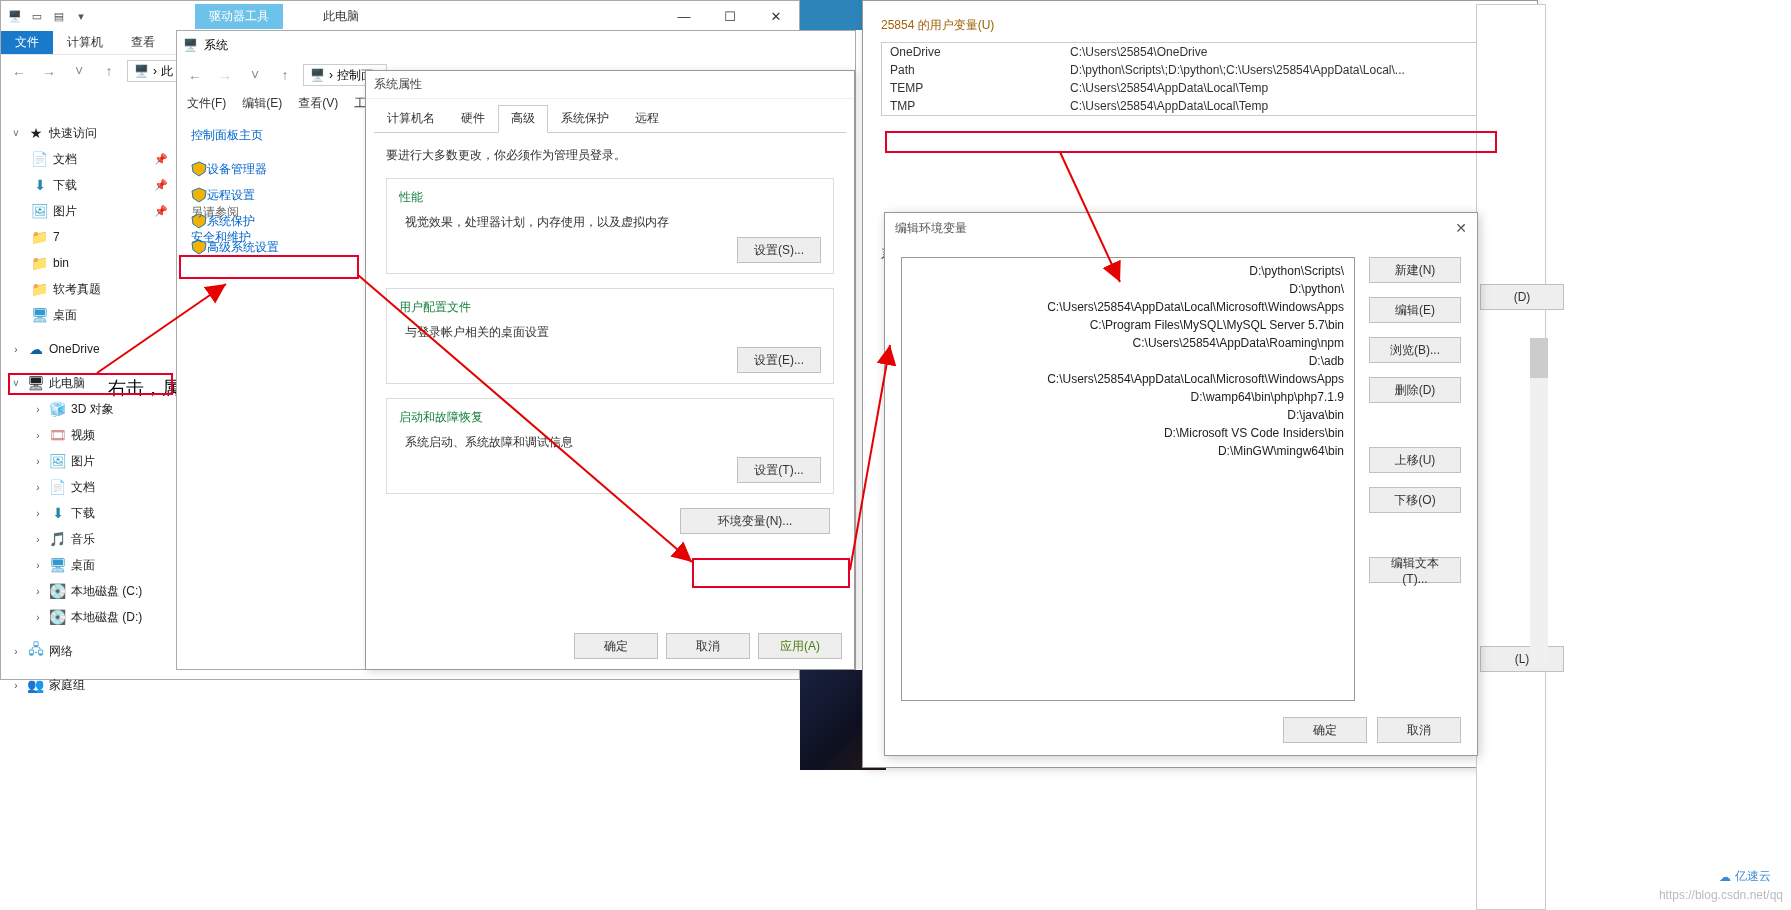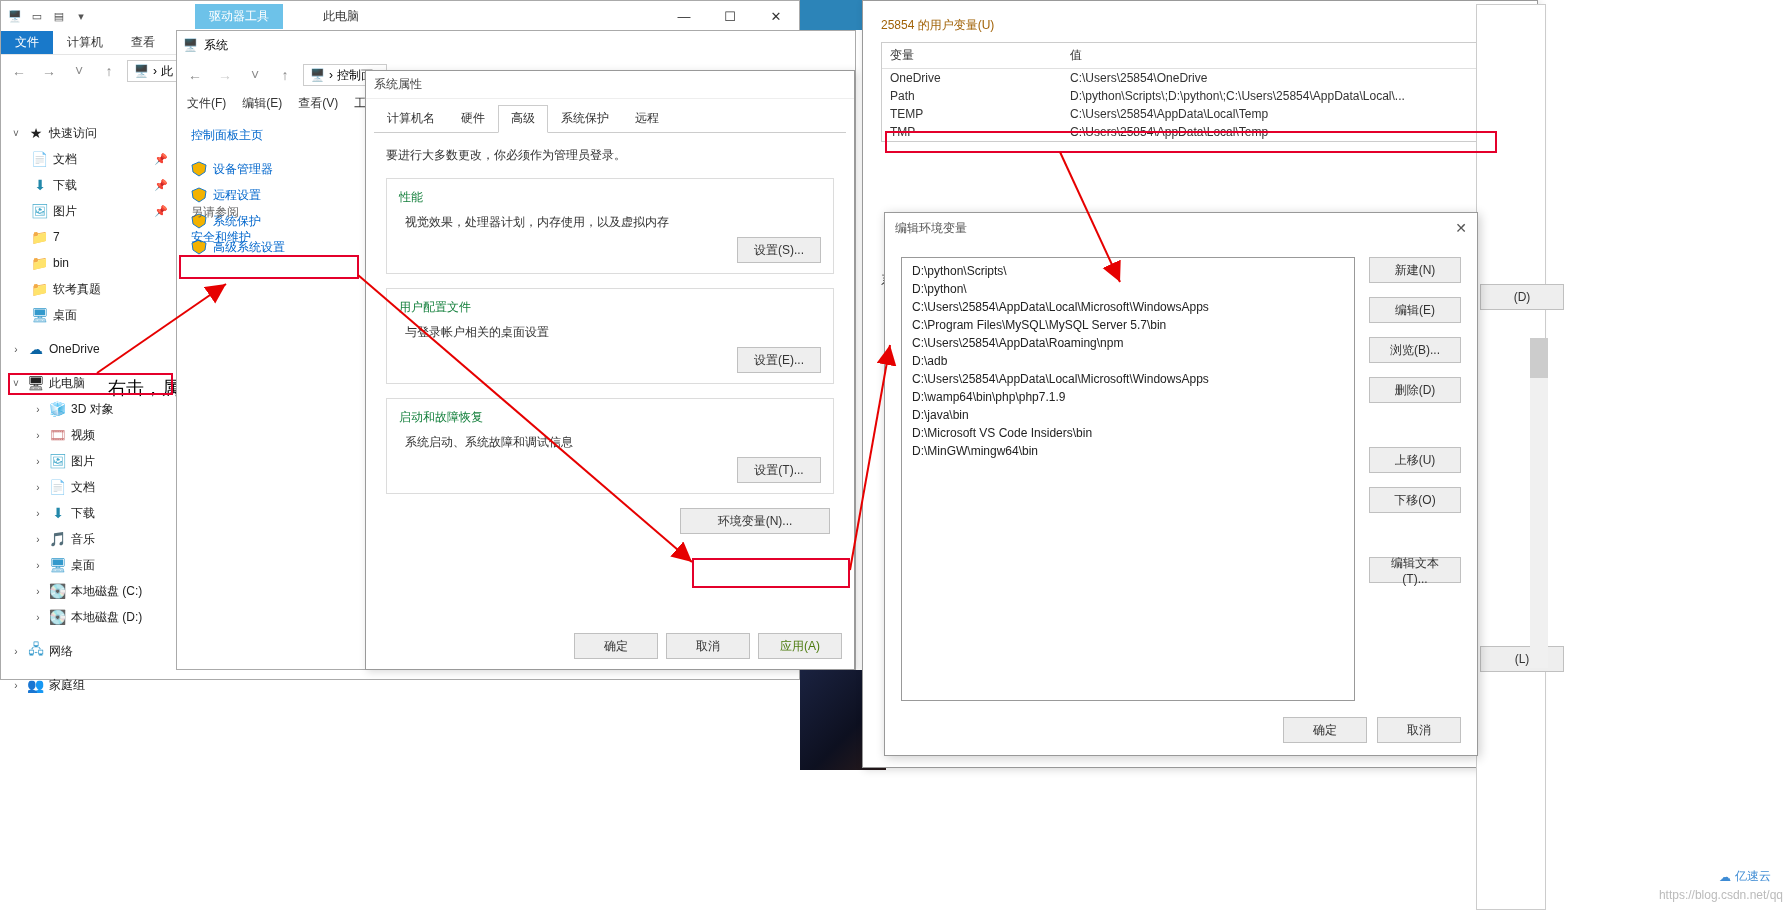--- a/index.html
+++ b/index.html
@@ -30,21 +30,21 @@
 .annot-text { position: absolute; left: 108px; top: 376px; font: 18px "KaiTi", serif; color: #000; }
 .red-box { border: 2px solid #e4002b; position: absolute; }
 
 
 .system-win { position: absolute; left: 176px; top: 30px; width: 680px; height: 640px; background: #fff; border: 1px solid #aaa; }
 .system-title { height: 28px; display: flex; align-items: center; padding: 0 6px; gap: 6px; }
 .system-nav { height: 32px; display: flex; align-items: center; gap: 6px; padding: 0 6px; }
 .system-menu { height: 24px; display: flex; align-items: center; gap: 16px; padding: 0 10px; font-size: 12px; color: #333; }
 .system-side { position: absolute; left: 0; top: 90px; width: 190px; padding: 6px 14px; }
 .cp-home { color: #0066cc; font-size: 12px; margin-bottom: 12px; }
-.side-link { display: flex; align-items: center; gap: 6px; height: 26px; color: #0066cc; font-size: 12px; }
+.side-link { display: flex; align-items: center; height: 26px; color: #0066cc; font-size: 12px; }
 .see-also { position: absolute; bottom: 20px; left: 14px; color: #666; }
 .see-also-link { color: #0066cc; margin-top: 8px; display: block; }
 
 
 .sysprop { position: absolute; left: 365px; top: 70px; width: 490px; height: 600px; background: #fff; border: 1px solid #999; box-shadow: 2px 2px 8px rgba(0,0,0,0.15); }
 .sysprop-title { height: 28px; background: #fff; border-bottom: 1px solid #eee; padding: 5px 8px; font-size: 12px; color: #444; }
 .tab-strip { display: flex; border-bottom: 1px solid #ccc; margin: 6px 8px 0 8px; }
 .tab { padding: 4px 12px; border: 1px solid transparent; font-size: 12px; color: #333; }
 .tab.active { border: 1px solid #ccc; border-bottom: 1px solid #fff; background: #fff; margin-bottom: -1px; }
 .sysprop-body { padding: 14px 20px; }
@@ -71,21 +71,21 @@
 .col-val { flex: 1; }
 .var-row { display: flex; }
 .var-row div { padding: 2px 8px; font-size: 12px; color: #333; white-space: nowrap; overflow: hidden; }
 
 
 .editenv { position: absolute; left: 884px; top: 212px; width: 594px; height: 544px; background: #fff; border: 1px solid #999; box-shadow: 2px 2px 10px rgba(0,0,0,0.2); z-index: 20; }
 .editenv-title { height: 30px; padding: 6px 10px; font-size: 12px; color: #555; display: flex; align-items: center; }
 .editenv-close { margin-left: auto; color: #555; font-size: 14px; }
 .editenv-body { padding: 14px 16px; display: flex; gap: 14px; height: calc(100% - 70px); }
 .path-list { border: 1px solid #999; flex: 1; padding: 4px; overflow: hidden; }
-.path-item { padding: 2px 6px; font-size: 12px; color: #222; white-space: nowrap; }
+.path-item { padding: 2px 6px; font-size: 12px; color: #222; white-space: nowrap; text-align: right; }
 .editenv-sidebtns { display: flex; flex-direction: column; gap: 14px; width: 92px; }
 .editenv-buttons { position: absolute; right: 16px; bottom: 12px; display: flex; gap: 10px; }
 
 
 .right-strip { position: absolute; left: 1476px; top: 4px; width: 70px; height: 906px; background: #fff; border: 1px solid #ccc; }
 .right-btns { position: absolute; left: 1480px; top: 284px; display: flex; flex-direction: column; gap: 68px; }
 .scroll-track { position: absolute; left: 1530px; top: 338px; width: 18px; height: 330px; background: #f0f0f0; }
 .scroll-thumb { width: 100%; height: 40px; background: #ccc; }
 
 .watermark { position: absolute; right: 8px; bottom: 8px; color: #bbb; font-size: 12px; }
@@ -332,24 +332,20 @@
   </div>
 </div>
 
 <div style="position:absolute;left:800px;top:670px;width:86px;height:100px;background:linear-gradient(135deg,#1a2240,#0d1020 60%,#2a1b1b);"></div>
 <div style="position:absolute;left:800px;top:0;width:62px;height:30px;background:#2c84b8;"></div>
 
 <div class="envvar">
   <div class="envvar-body">
     <div class="uservars-label">25854 的用户变量(U)</div>
     <div class="var-table">
-      <div class="var-head">
-        <div class="col-name">变量</div>
-        <div class="col-val">值</div>
-      </div>
       <div id="var-rows">
           <div class="var-row">
             <div class="col-name">OneDrive</div>
             <div class="col-val">C:\Users\25854\OneDrive</div>
           </div>
           <div class="var-row">
             <div class="col-name">Path</div>
             <div class="col-val">D:\python\Scripts\;D:\python\;C:\Users\25854\AppData\Local\...</div>
           </div>
           <div class="var-row">

